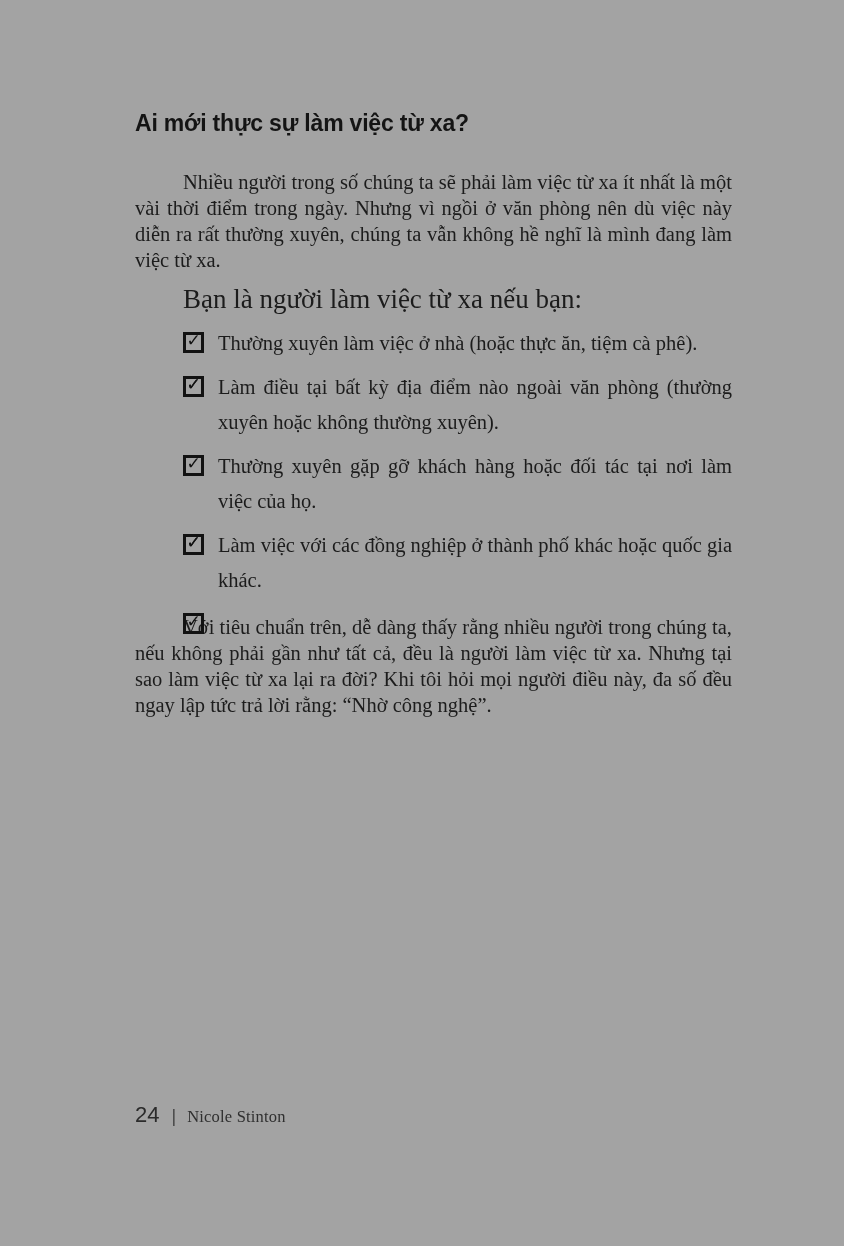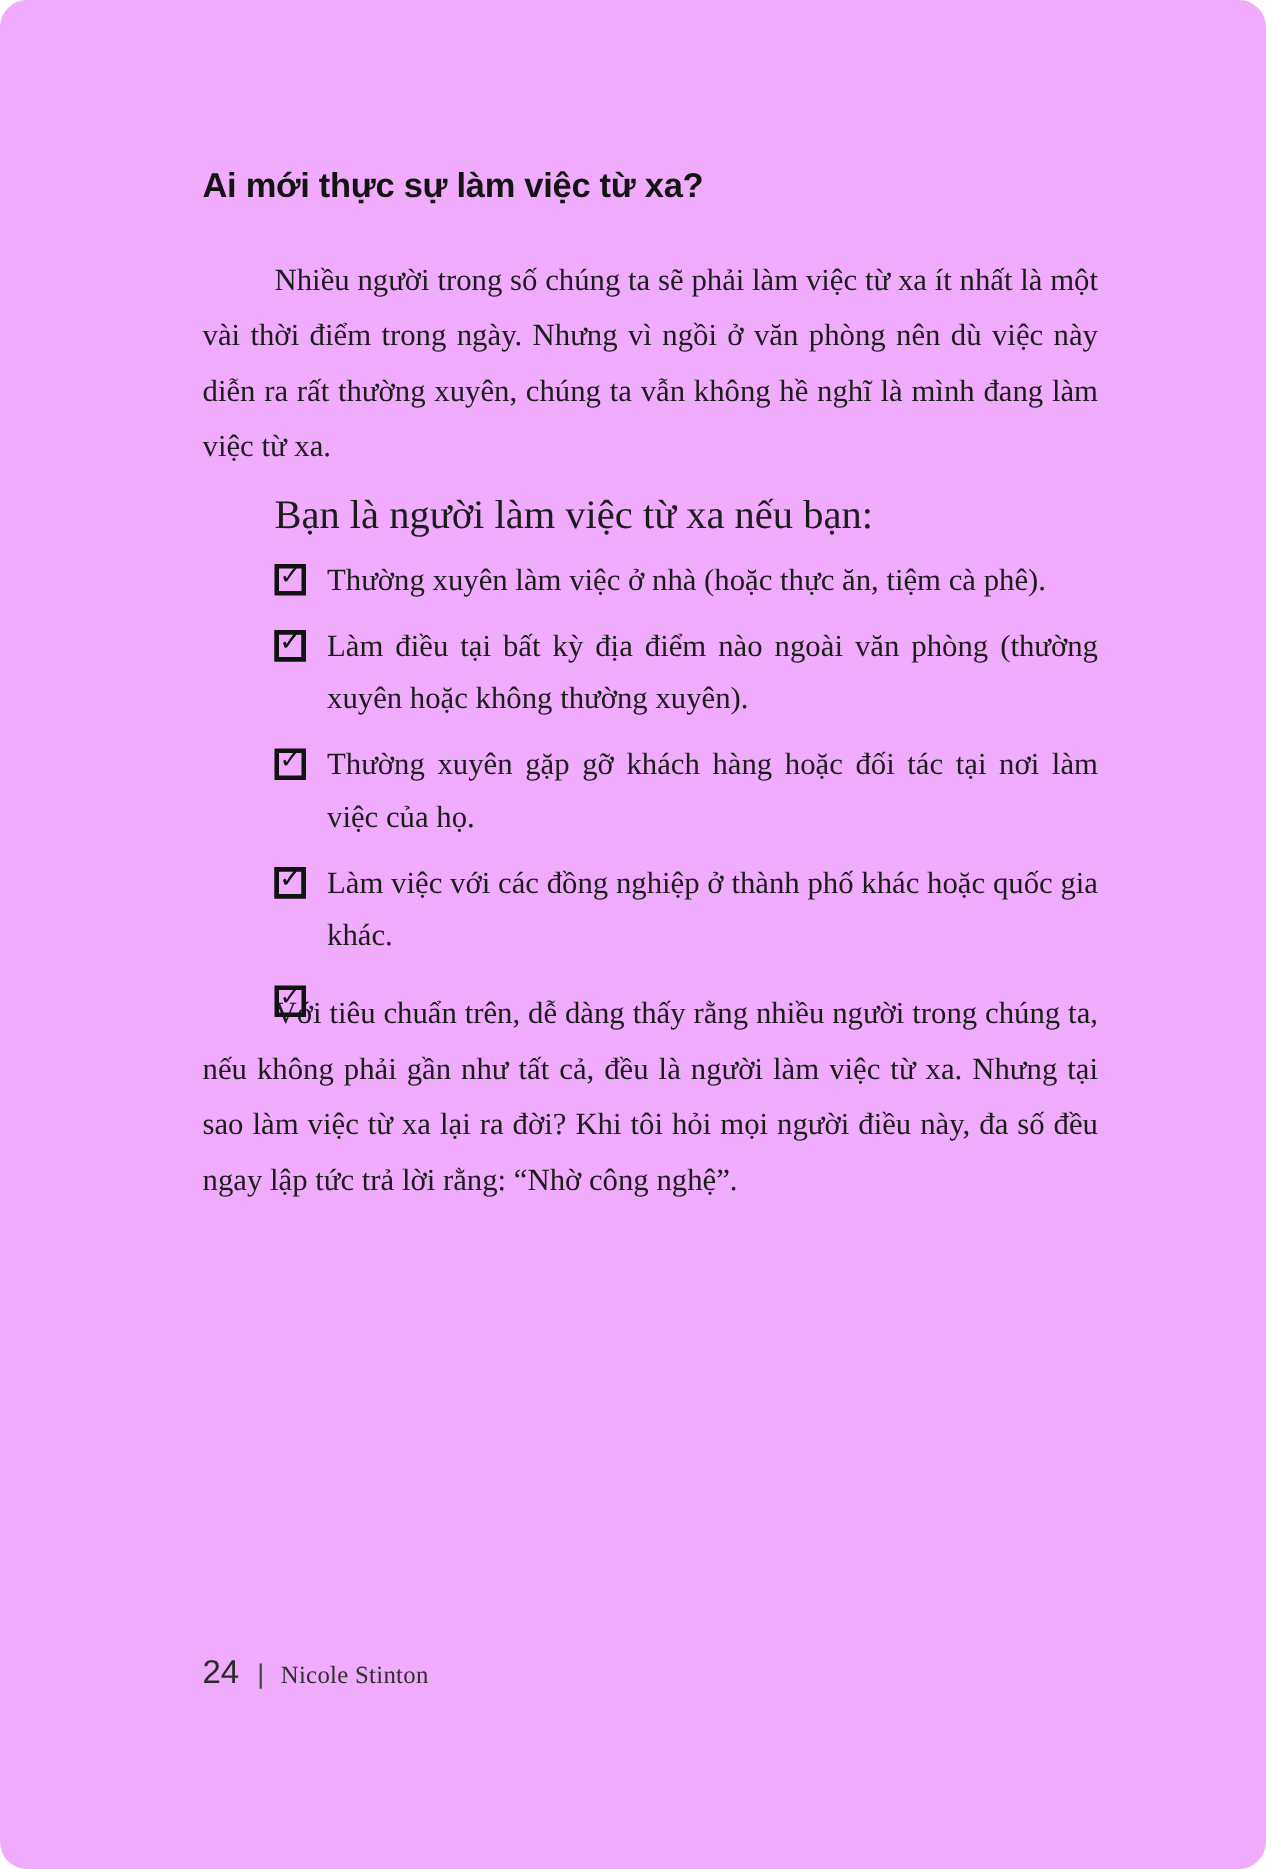--- a/index.html
+++ b/index.html
@@ -4,43 +4,42 @@
 <style>
   html, body {
     margin: 0;
     padding: 0;
     background: #ffffff;
   }
   .page {
     position: relative;
     width: 844px;
     height: 1246px;
-    background: #f0abfc;
+    background: #a3a3a3;
     color: #1c1c1c;
     font-family: "Liberation Serif", serif;
     overflow: hidden;
-    border-radius: 18px;
   }
   .content {
     position: absolute;
     left: 135px;
     top: 110px;
     width: 597px;
   }
   .heading {
     font-family: "Liberation Sans", sans-serif;
     font-weight: 700;
     font-size: 23px;
     letter-spacing: -0.2px;
     color: #141414;
     margin: 0 0 32px 0;
   }
   .body-par {
     font-size: 20.5px;
-    line-height: 37px;
+    line-height: 26px;
     text-align: justify;
     text-indent: 48px;
     margin: 0 0 9px 0;
   }
   .list-lead {
     font-size: 27px;
     line-height: 35px;
     text-indent: 48px;
     margin: 0 0 9px 0;
   }

